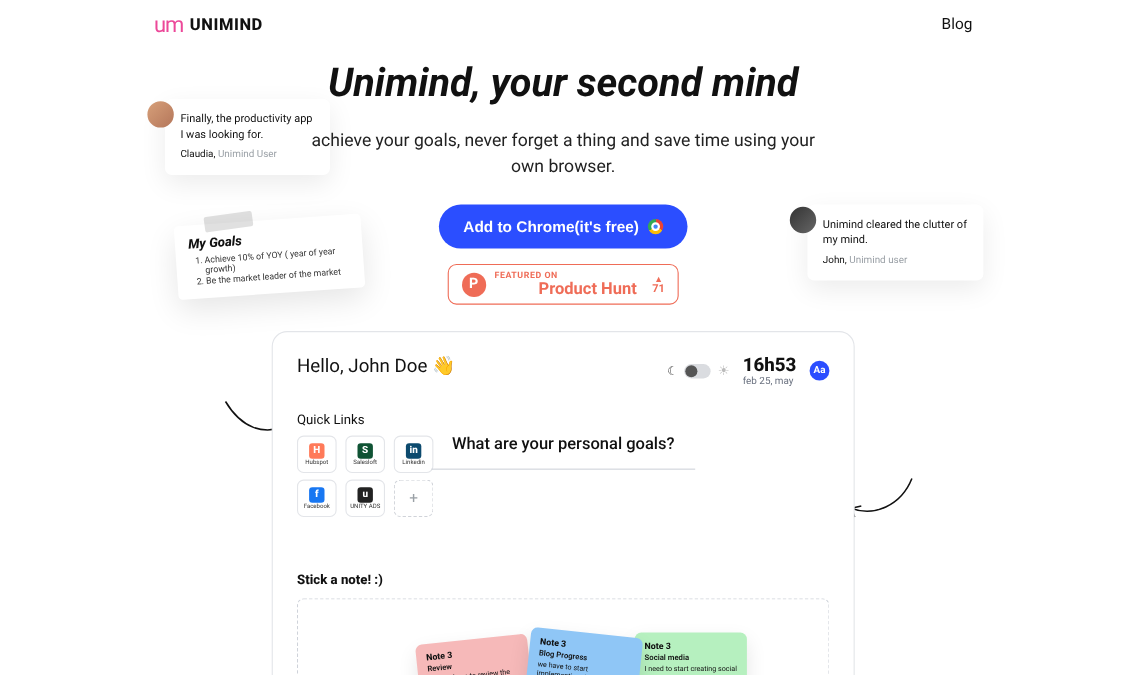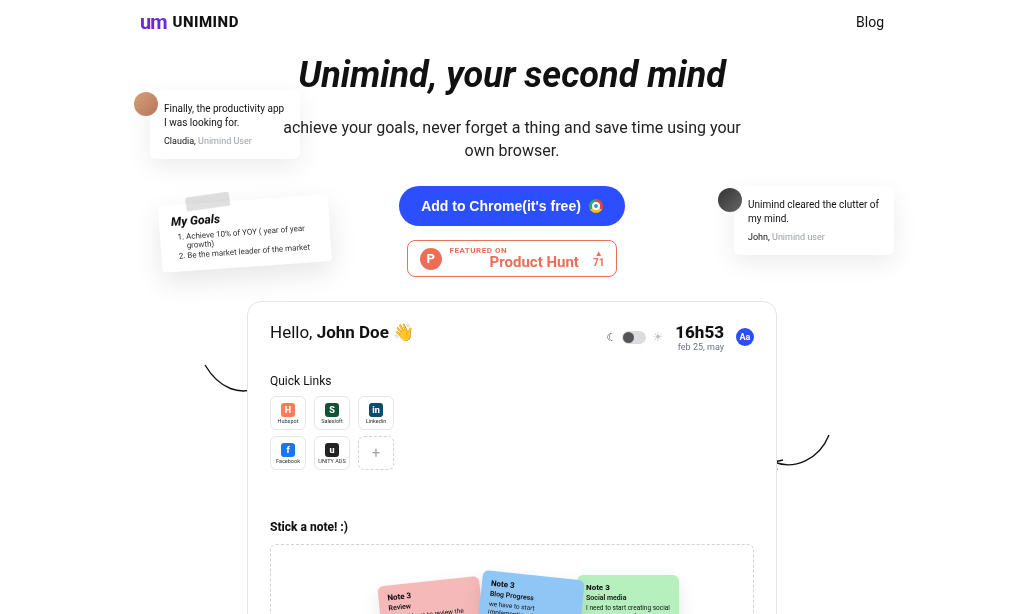--- a/index.html
+++ b/index.html
@@ -1,21 +1,21 @@
 <!DOCTYPE html>
 <html><head>
 <meta charset="utf-8">
 <style>
   * { margin: 0; padding: 0; box-sizing: border-box; }
   body { font-family: -apple-system, BlinkMacSystemFont, "Segoe UI", Roboto, Helvetica, Arial, sans-serif; background: #fff; color: #111; width: 1024px; height: 614px; overflow: hidden; position: relative; }
 
   
   .header { display: flex; justify-content: space-between; align-items: center; padding: 10px 140px 0 140px; }
   .logo { display: flex; align-items: center; gap: 6px; }
-  .logo-icon { font-weight: 700; font-size: 20px; color: #6d28d9; letter-spacing: -1px; }
+  .logo-icon { font-weight: 400; font-size: 20px; color: #ec4899; letter-spacing: -1px; }
   .logo-text { font-weight: 800; font-size: 15px; letter-spacing: 0.5px; text-align: right; }
   .blog-link { font-size: 14px; color: #111; text-decoration: none; }
 
   
   .hero { text-align: center; margin-top: 20px; padding: 0 140px; position: relative; }
   .hero-title { font-size: 36px; font-style: italic; font-weight: 700; }
   .hero-sub { font-size: 16px; color: #222; margin-top: 20px; max-width: 480px; margin-left: auto; margin-right: auto; line-height: 1.45; }
 
   .cta-wrap { margin-top: 24px; display: flex; flex-direction: column; align-items: center; gap: 14px; }
   .cta-btn { background: #2b4eff; color: #fff; border: none; border-radius: 999px; padding: 12px 22px; font-size: 14px; font-weight: 600; display: inline-flex; align-items: center; gap: 8px; cursor: pointer; }
@@ -45,30 +45,30 @@
   .goals-sticky { position: absolute; left: 160px; top: 200px; width: 170px; background: #fff; border-radius: 4px; box-shadow: 0 10px 28px rgba(0,0,0,0.10); padding: 10px 12px; transform: rotate(-4deg); }
   .goals-sticky::before { content:""; position:absolute; top:-8px; left:28px; width:44px; height:14px; background: rgba(0,0,0,0.12); transform: rotate(-4deg); border-radius:2px; }
   .goals-sticky h4 { font-size: 12px; font-weight: 800; font-style: italic; margin-bottom: 4px; }
   .goals-sticky ol { padding-left: 14px; font-size: 8px; color: #333; }
   .goals-sticky li { margin-bottom: 1px; }
 
   
   .app { width: 530px; margin: 24px auto 0 auto; border: 1px solid #e3e5e9; border-radius: 14px; padding: 20px 22px 18px 22px; background: #fff; position: relative; }
   .app-top { display: flex; justify-content: space-between; align-items: flex-start; }
   .greet { font-size: 17px; }
-  .greet .name { font-weight: 700; }
+  .greet .name { font-weight: 400; }
   .wave { display:inline-block; }
 
   .top-right { display: flex; align-items: center; gap: 12px; }
   .mode-row { display:flex; align-items:center; gap:6px; }
   .moon { font-size: 11px; color:#222; }
   .toggle { width: 24px; height: 13px; border-radius: 999px; background: #dadce0; position: relative; }
   .toggle .knob { position:absolute; left:1px; top:1px; width:11px; height:11px; border-radius:50%; background:#555; }
   .sun { font-size: 12px; color:#bbb; }
-  .clock { text-align: right; }
+  .clock { }
   .clock .time { font-weight: 800; font-size: 17px; }
   .clock .date { font-size: 9px; color: #6b7280; }
   .aa-badge { width: 18px; height: 18px; border-radius: 50%; background: #2b4eff; color:#fff; font-size:9px; font-weight:700; display:flex; align-items:center; justify-content:center; }
 
   .section-title { font-size: 12px; font-weight: 400; margin-top: 22px; }
 
   .ql-grid { margin-top: 8px; display: grid; grid-template-columns: repeat(3, 36px); gap: 6px 8px; }
   .ql { border: 1px solid #e3e5e9; border-radius: 6px; height: 34px; display:flex; flex-direction:column; align-items:center; justify-content:center; gap:1px; cursor: pointer; background:#fff; }
   .ql .ico { width: 14px; height: 14px; border-radius: 3px; display:flex; align-items:center; justify-content:center; font-size:9px; font-weight:800; color:#fff; }
   .ql .lbl { font-size: 5.5px; color:#333; }
@@ -209,20 +209,24 @@
     </div>
     <div class="ql">
       <div class="ico" style="background:#222">u</div>
       <div class="lbl">UNITY ADS</div>
     </div>
     <div class="ql plus">
       <div class="ico">+</div>
     </div>
   </div>
 
+  <div class="center-col">
+    <div class="goals-q">What are your personal goals?</div>
+    <div class="goals-line"></div>
+  </div>
 
   <div class="stick-title">Stick a note! :)</div>
   <div class="notes-area">
     <div class="note note-pink">
       <h5>Note 3</h5>
       <div class="sub">Review</div>
       <p>Today I have to review the changes that the designer made on the landing page</p>
 
     </div>
     <div class="note note-blue">

